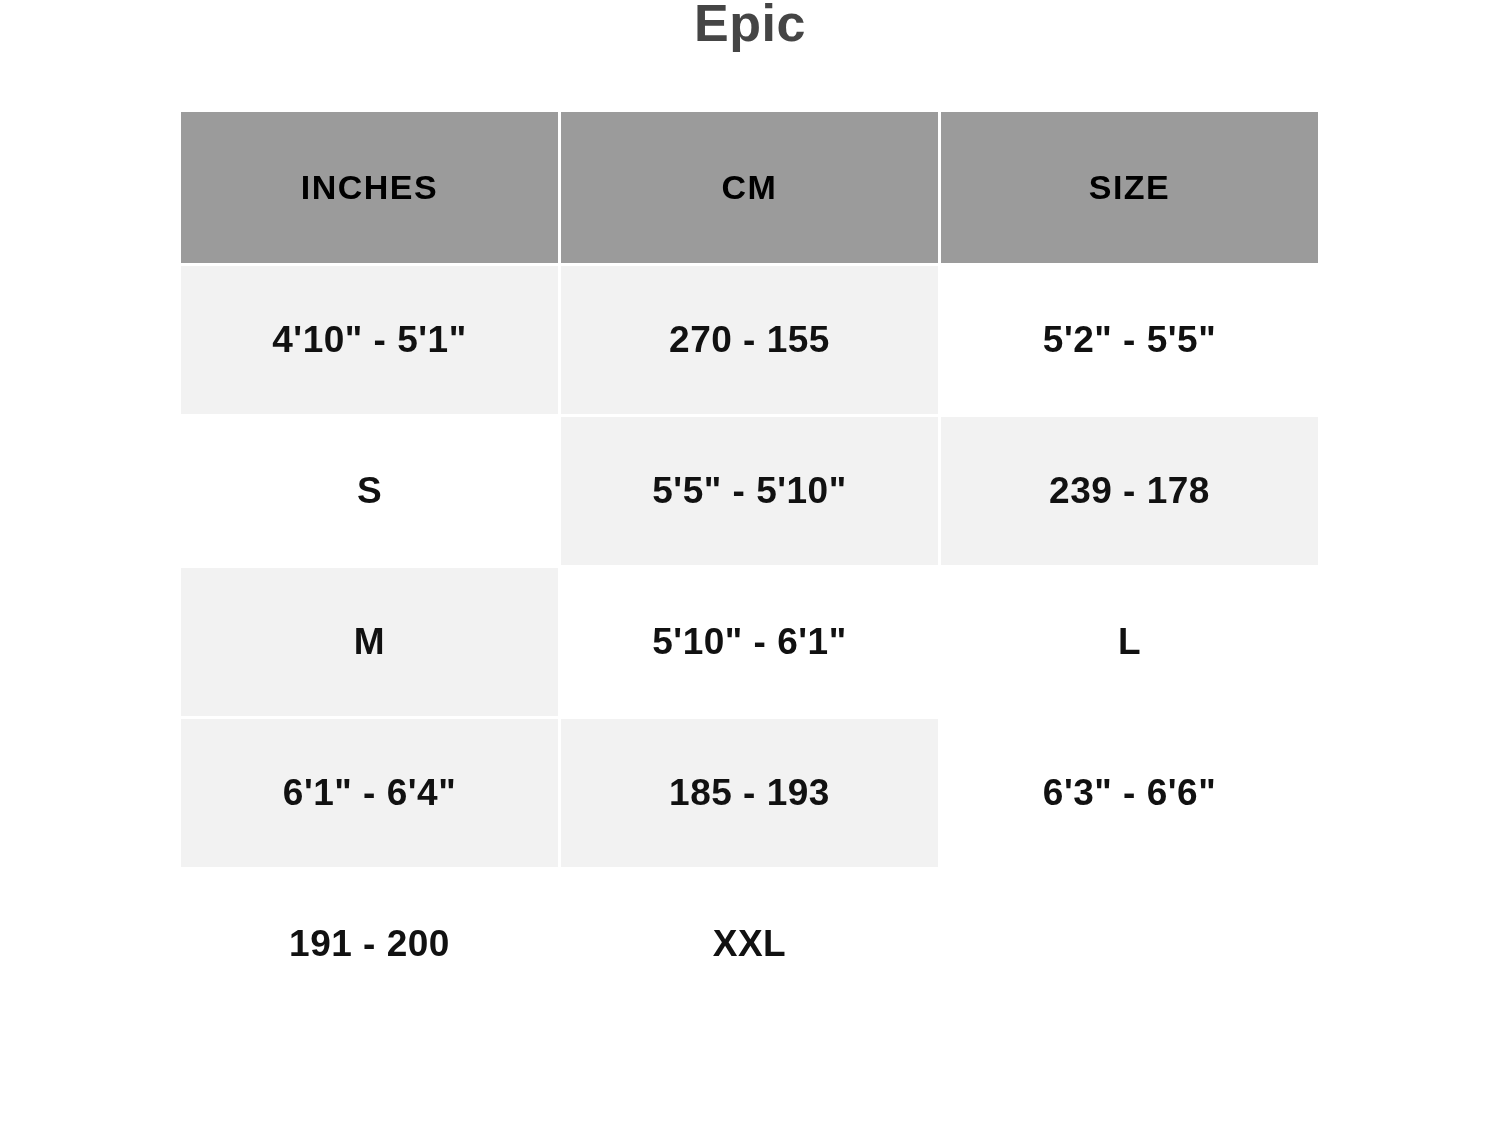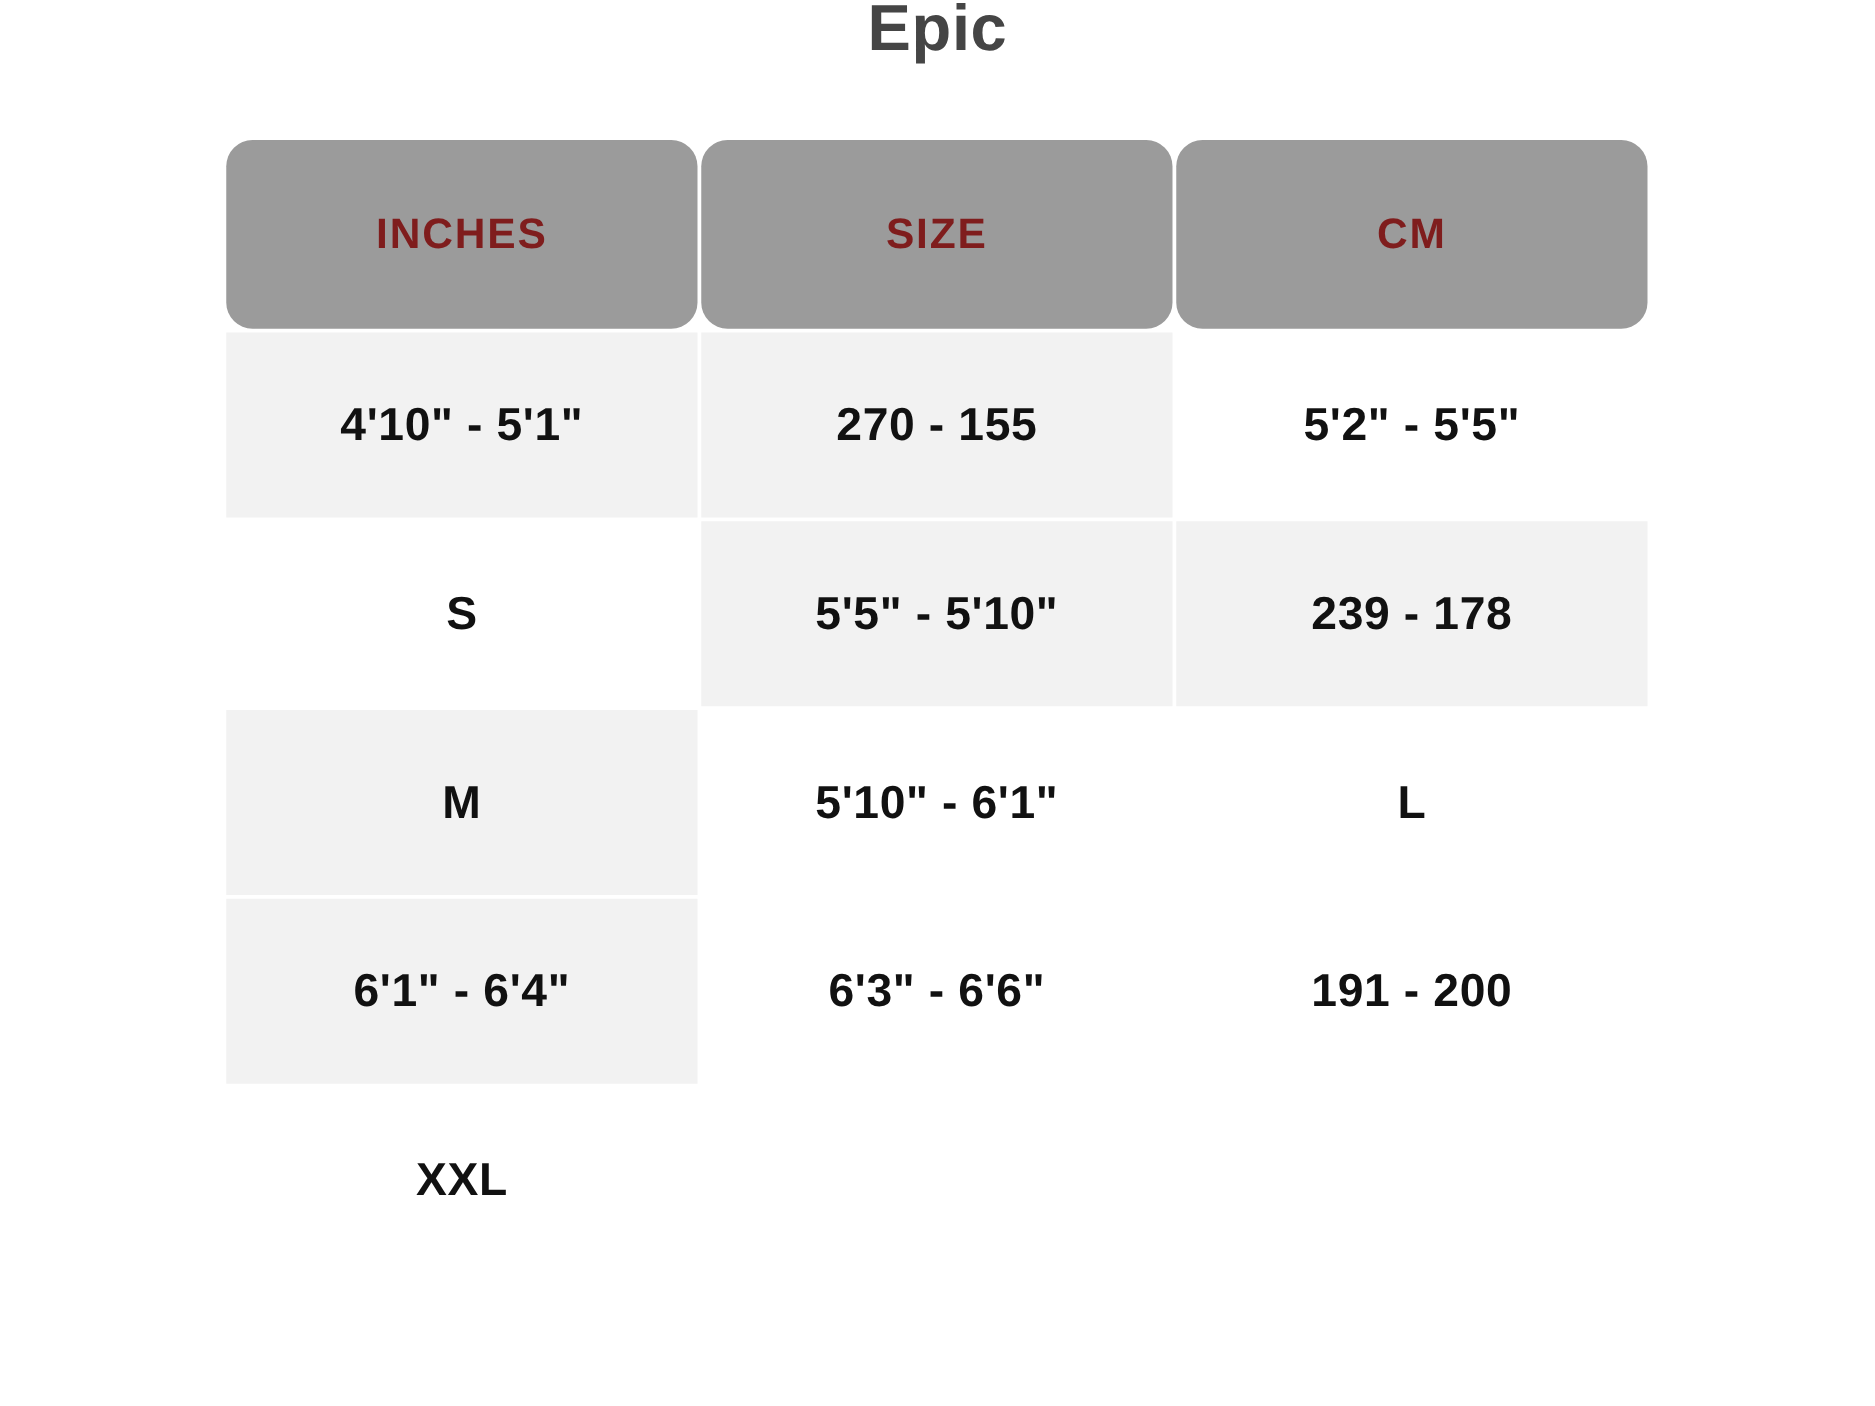--- a/index.html
+++ b/index.html
@@ -42,25 +42,24 @@
   }
   .cell {
     display: flex;
     align-items: center;
     justify-content: center;
     text-align: center;
   }
   .th {
     height: 151px;
     background: #9b9b9b;
-    color: #7f1d1d;
+    color: #000000;
     font-size: 34px;
     font-weight: 700;
     letter-spacing: 1.5px;
-    border-radius: 21px;
   }
   .td {
     height: 148px;
     color: #111111;
     font-size: 37px;
     font-weight: 700;
     letter-spacing: 0.5px;
   }
   .row-shaded { background: #f2f2f2; }
   .row-plain  { background: #ffffff; }
@@ -68,36 +67,37 @@
 </head>
 <body>
 
 <div class="stage">
 
   <div class="chart-title">Epic</div>
 
   <div class="size-table">
 
     <div class="cell th">INCHES</div>
+    <div class="cell th">CM</div>
     <div class="cell th">SIZE</div>
-    <div class="cell th">CM</div>
 
     <div class="cell td row-shaded">4'10" - 5'1"</div>
     <div class="cell td row-shaded">270 - 155</div>
 
     <div class="cell td row-plain">5'2" - 5'5"</div>
     <div class="cell td row-plain">S</div>
 
     <div class="cell td row-shaded">5'5" - 5'10"</div>
     <div class="cell td row-shaded">239 - 178</div>
     <div class="cell td row-shaded">M</div>
 
     <div class="cell td row-plain">5'10" - 6'1"</div>
     <div class="cell td row-plain">L</div>
 
     <div class="cell td row-shaded">6'1" - 6'4"</div>
+    <div class="cell td row-shaded">185 - 193</div>
 
     <div class="cell td row-plain">6'3" - 6'6"</div>
     <div class="cell td row-plain">191 - 200</div>
     <div class="cell td row-plain">XXL</div>
 
   </div>
 </div>
 
 </body></html>

